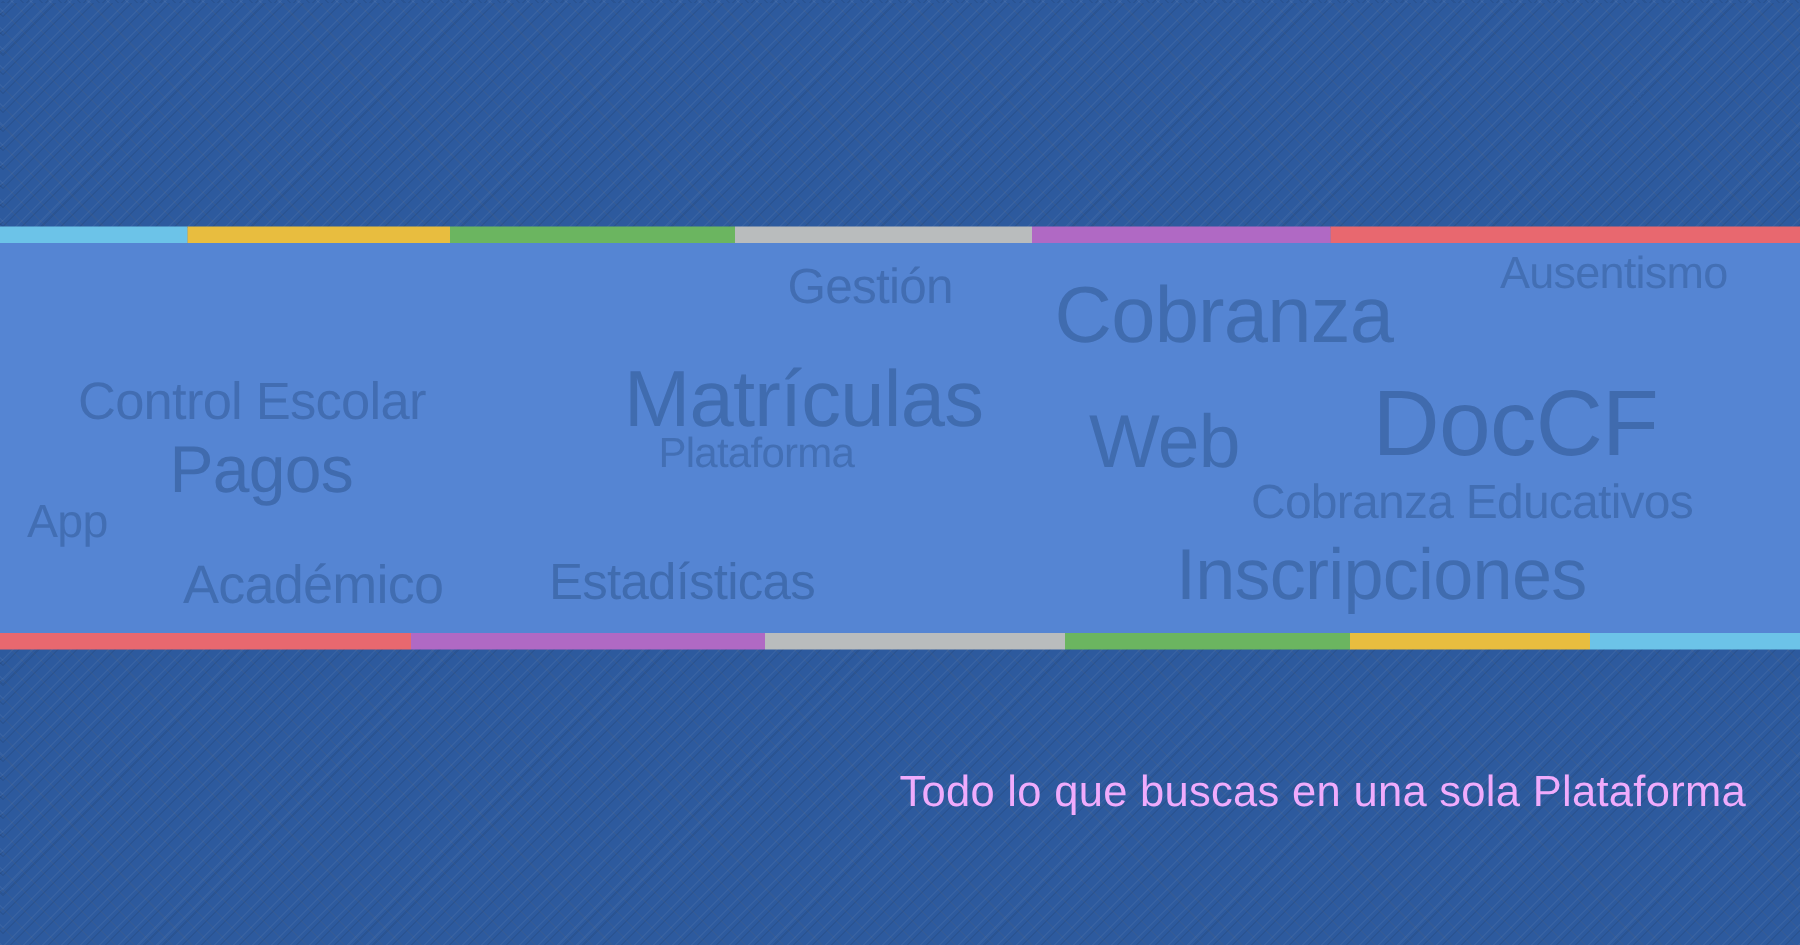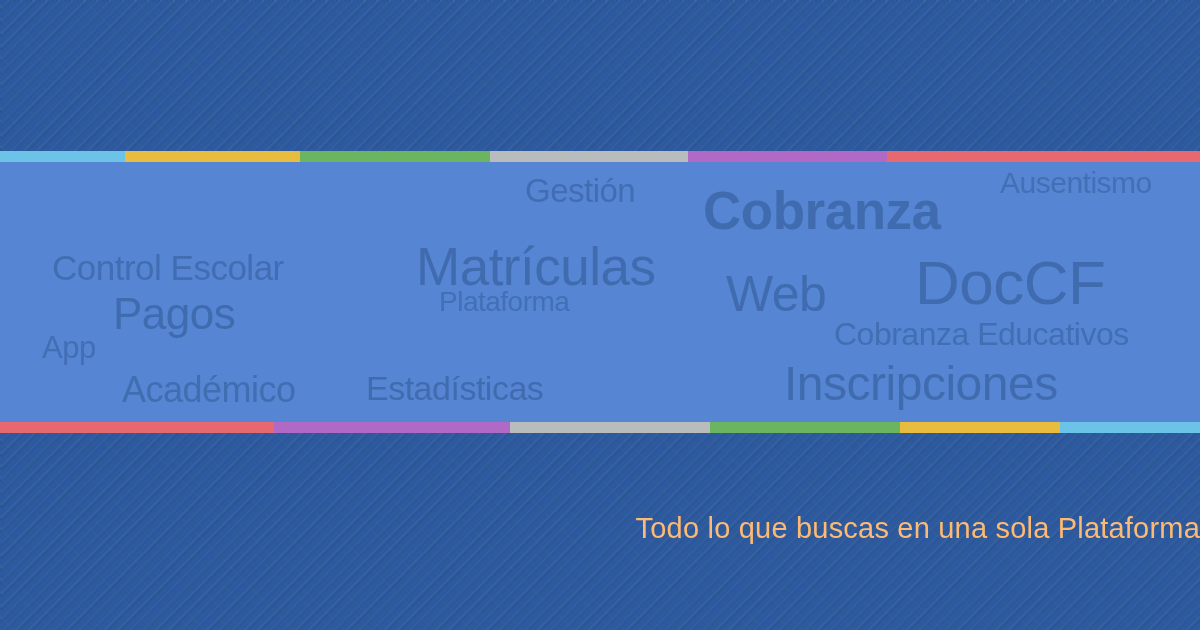--- a/index.html
+++ b/index.html
@@ -75,26 +75,25 @@
     line-height: 1;
   }
 
   
   #tagline {
     position: absolute;
     left: 0;
     top: 512px;
     width: 1164px;
     text-align: right;
-    color: #fdba74;
+    color: #f0abfc;
     font-size: 29px;
     font-family: "Liberation Sans", sans-serif;
     letter-spacing: 0.2px;
     white-space: nowrap;
-    padding-left: 36px;
   }
 </style>
 </head>
 <body>
 
 <div id="stage">
 
   <div id="bg-pattern"></div>
 
   <div id="band"></div>
@@ -104,27 +103,27 @@
       <div class="seg" style="width: 175px; background: rgb(232, 189, 63);"></div>
       <div class="seg" style="width: 190px; background: rgb(107, 181, 96);"></div>
       <div class="seg" style="width: 198px; background: rgb(185, 188, 189);"></div>
       <div class="seg" style="width: 199px; background: rgb(176, 105, 196);"></div>
       <div class="seg" style="width: 313px; background: rgb(232, 104, 111);"></div>
     </div>
 
   <div id="wordcloud">
       <span class="word" style="left: 52px; top: 98px; font-size: 35px; opacity: 0.86;">Control Escolar</span>
       <span class="word" style="left: 113px; top: 140px; font-size: 44px; opacity: 0.95;">Pagos</span>
-      <span class="word" style="left: 18px; top: 180px; font-size: 31px; opacity: 0.82; margin-left: 24px;">App</span>
+      <span class="word" style="left: 18px; top: 180px; font-size: 31px; opacity: 0.82;">App</span>
       <span class="word" style="left: 122px; top: 220px; font-size: 36px; opacity: 0.88;">Académico</span>
       <span class="word" style="left: 525px; top: 22px; font-size: 33px; opacity: 0.86;">Gestión</span>
       <span class="word" style="left: 416px; top: 88px; font-size: 53px; opacity: 0.92;">Matrículas</span>
       <span class="word" style="left: 439px; top: 136px; font-size: 28px; opacity: 0.8;">Plataforma</span>
       <span class="word" style="left: 366px; top: 181px; font-size: 34px; opacity: 0.92; margin-top: 38px;">Estadísticas</span>
-      <span class="word" style="left: 703px; top: 32px; font-size: 53px; opacity: 0.92; font-weight: bold;">Cobranza</span>
+      <span class="word" style="left: 703px; top: 32px; font-size: 53px; opacity: 0.92;">Cobranza</span>
       <span class="word" style="left: 726px; top: 117px; font-size: 50px; opacity: 0.92;">Web</span>
       <span class="word" style="left: 1000px; top: 16px; font-size: 30px; opacity: 0.8;">Ausentismo</span>
       <span class="word" style="left: 915px; top: 100px; font-size: 62px; opacity: 0.95;">DocCF</span>
       <span class="word" style="left: 834px; top: 166px; font-size: 32px; opacity: 0.84;">Cobranza Educativos</span>
       <span class="word" style="left: 784px; top: 208px; font-size: 48px; opacity: 0.92;">Inscripciones</span>
     </div>
 
   <div class="rule" id="rule-bottom">
       <div class="seg" style="width: 274px; background: rgb(232, 104, 111);"></div>
       <div class="seg" style="width: 236px; background: rgb(176, 105, 196);"></div>

